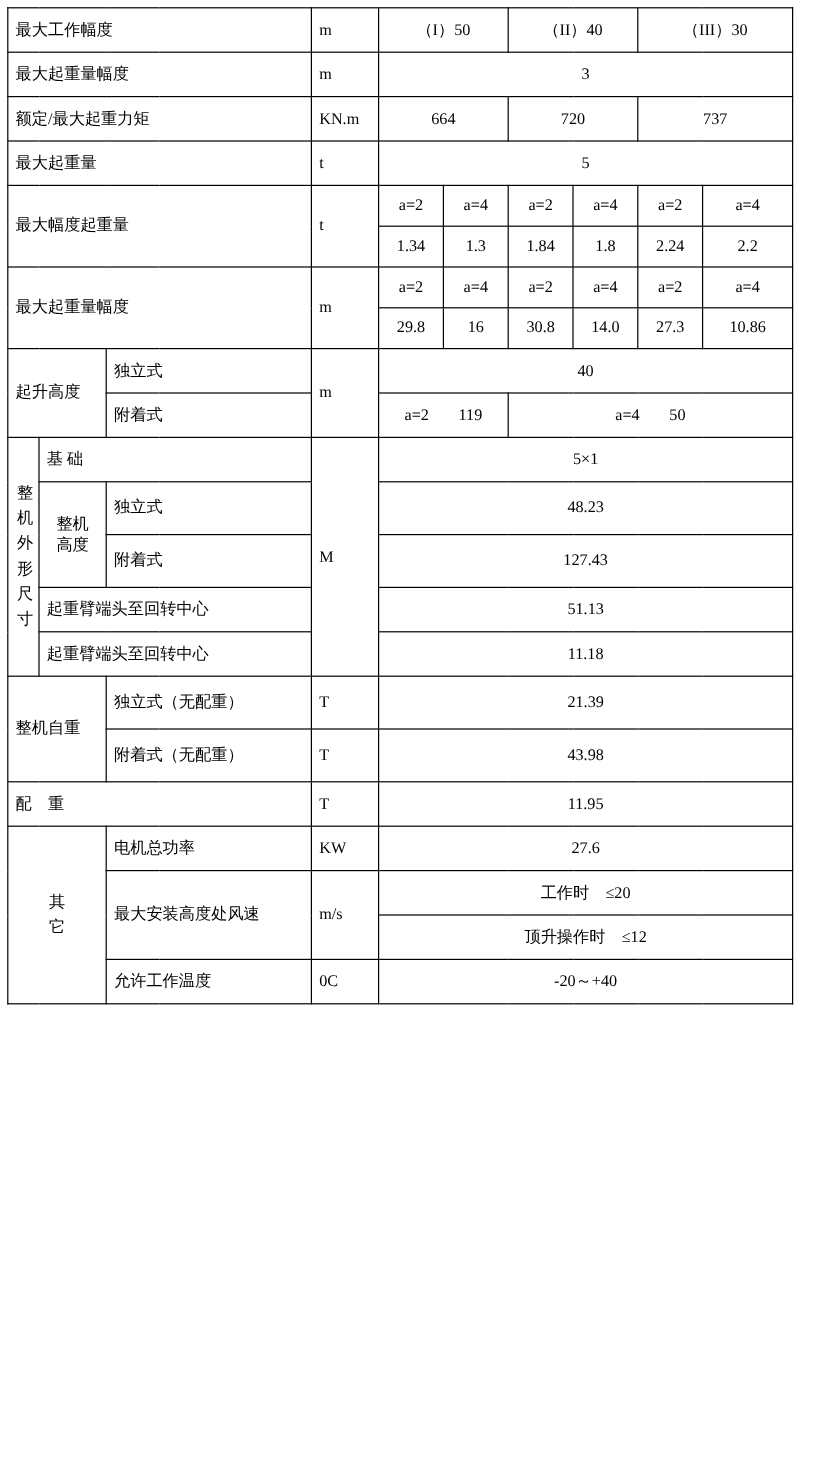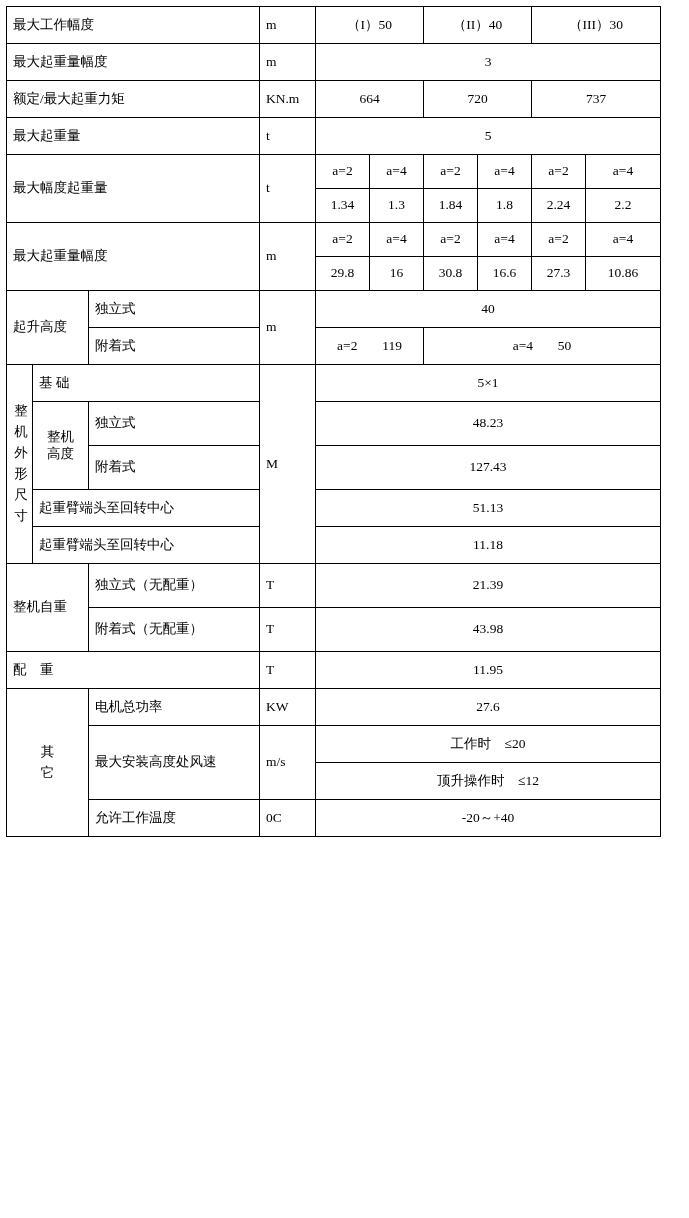--- a/index.html
+++ b/index.html
@@ -142,21 +142,21 @@
       <td class="val">a=4</td>
       <td class="val">a=2</td>
       <td class="val">a=4</td>
       <td class="val">a=2</td>
       <td class="val">a=4</td>
     </tr>
     <tr class="row-small">
       <td class="val">29.8</td>
       <td class="val">16</td>
       <td class="val">30.8</td>
-      <td class="val">16.6</td>
+      <td class="val">14.0</td>
       <td class="val">27.3</td>
       <td class="val">10.86</td>
     </tr>
 
     <tr class="row-normal">
       <td class="label" colspan="2" rowspan="2">起升高度</td>
       <td class="label" colspan="2">独立式</td>
       <td class="unit" rowspan="2">m</td>
       <td class="val" colspan="6">40</td>
     </tr>

